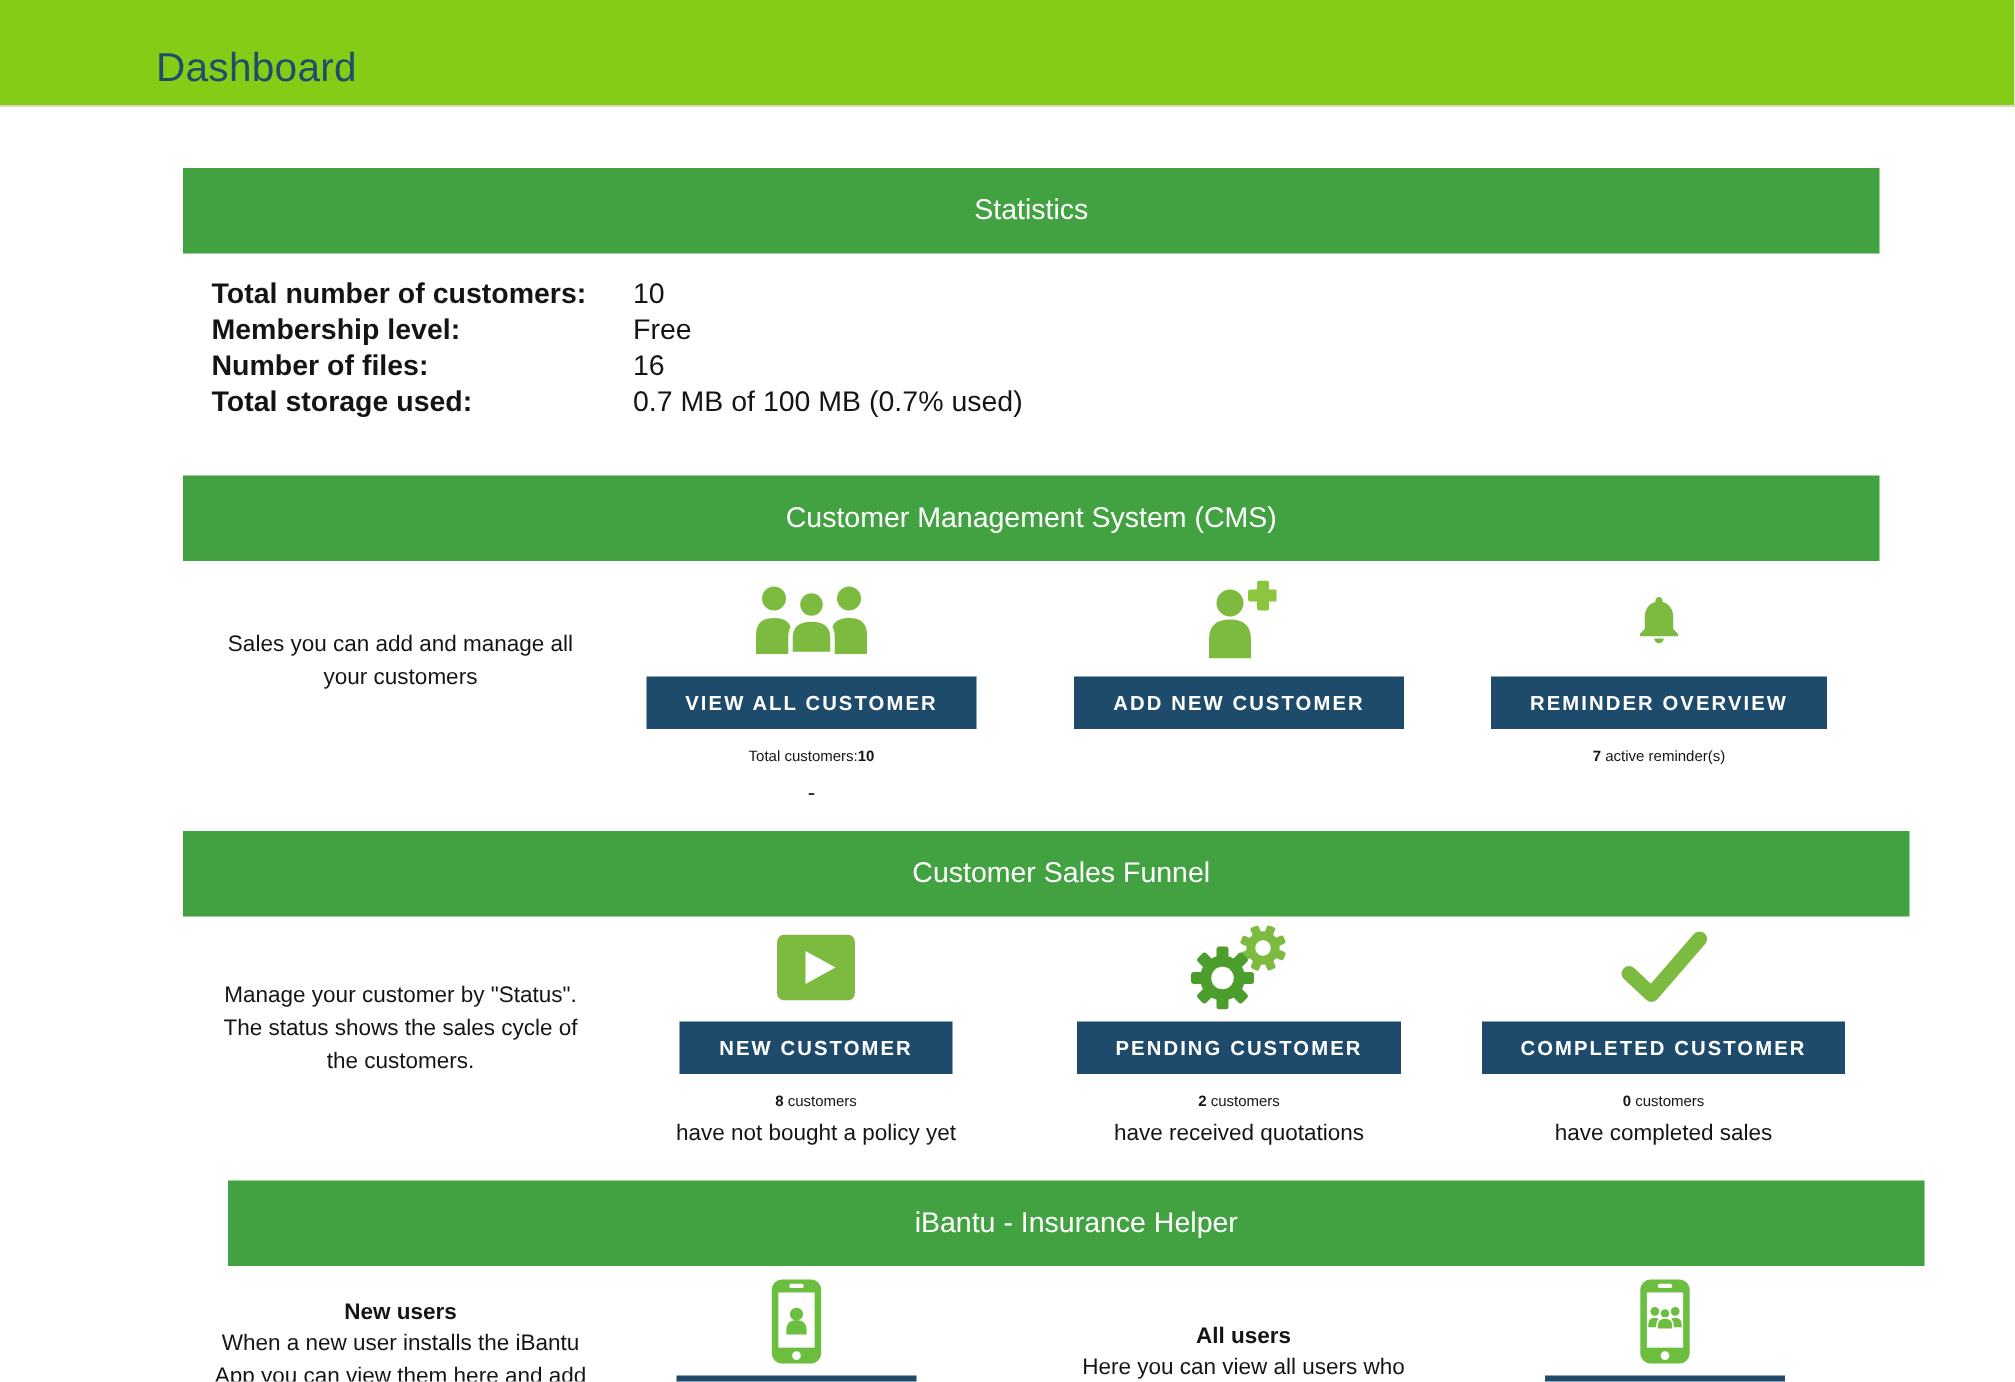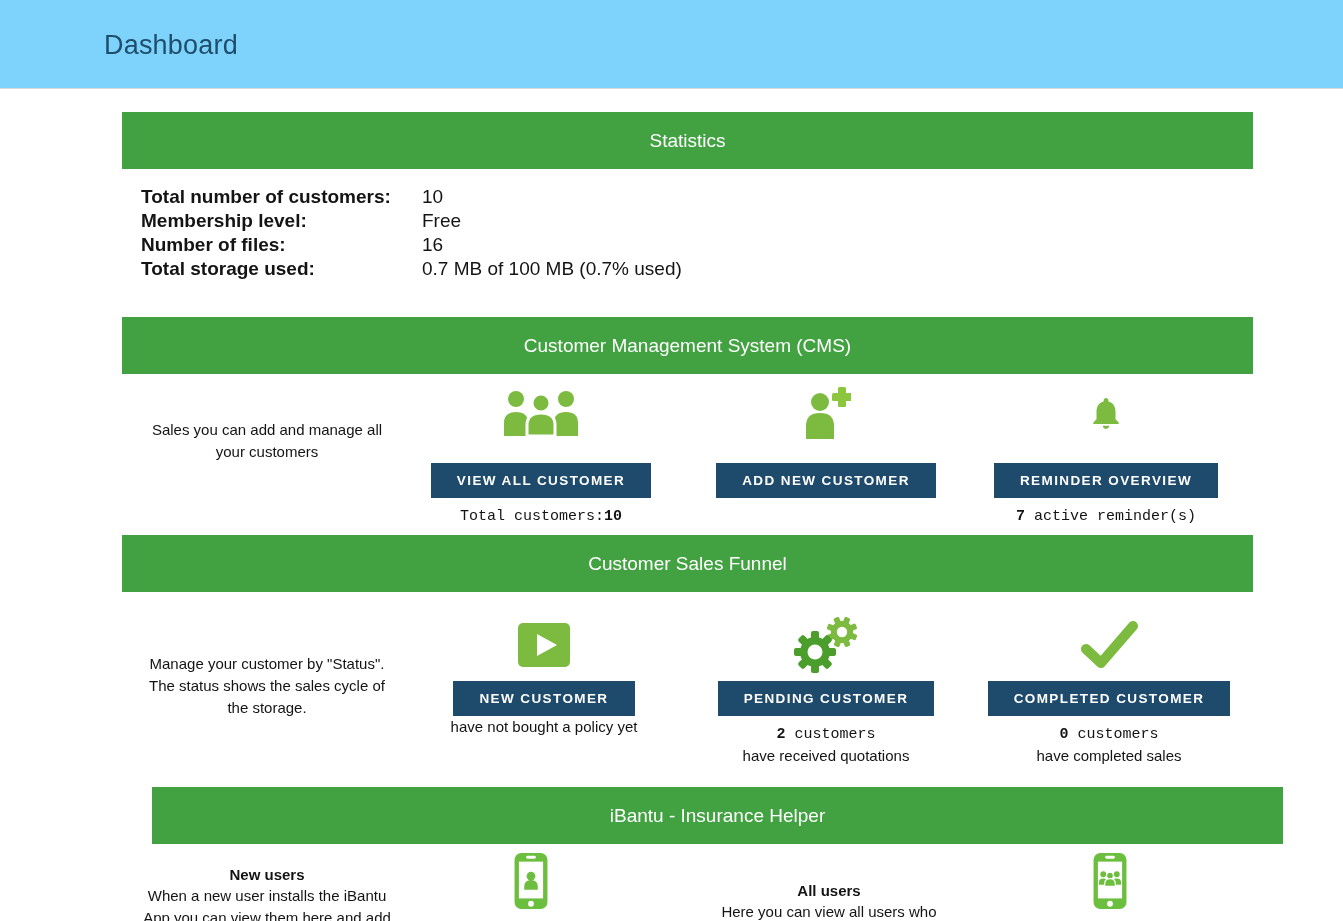--- a/index.html
+++ b/index.html
@@ -1,27 +1,27 @@
 <!DOCTYPE html>
 <html><head>
 <meta charset="utf-8">
 <style>
   html,body{margin:0;padding:0;}
   body{background:#fff;font-family:"Liberation Sans",sans-serif;color:#141414;}
   .page{position:relative;width:1343px;height:921px;overflow:hidden;background:#fff;}
 
   
-  .header{position:absolute;left:0;top:0;width:100%;height:89px;background:#7dd3fc;border-bottom:1px solid #d9d9d9;box-sizing:border-box;}
+  .header{position:absolute;left:0;top:0;width:100%;height:71px;background:#84cc16;border-bottom:1px solid #d9d9d9;box-sizing:border-box;}
   .page-title{position:absolute;left:104px;top:12px;font-size:27px;color:#1f4e6b;font-weight:normal;letter-spacing:.2px;}
 
   
   .banner{position:absolute;left:122px;width:1131px;height:57px;background:#42a242;color:#fff;display:flex;align-items:center;justify-content:center;font-size:19px;}
   #banner-stats{top:112px;}
   #banner-cms{top:317px;}
-  #banner-funnel{top:535px;}
+  #banner-funnel{top:554px;padding-left:20px;}
   #banner-ibantu{top:787px;margin-left:30px;}
 
   
   .stats{position:absolute;left:141px;top:185px;font-size:19px;}
   .stat-row{display:flex;line-height:24px;}
   .stat-label{width:281px;font-weight:bold;}
 
   
   .section{position:absolute;left:122px;width:1131px;}
   #cms-section{top:372px;height:163px;}
@@ -37,25 +37,25 @@
 
   .col{position:absolute;top:0;width:260px;text-align:center;}
   #cms-col1{left:289px;} #cms-col2{left:574px;} #cms-col3{left:854px;}
   #funnel-col1{left:292px;} #funnel-col2{left:574px;} #funnel-col3{left:857px;}
   #ibantu-col1{left:289px;width:240px;} #ibantu-col2{left:868px;width:240px;}
 
   .icon-box{height:62px;margin-top:10px;display:flex;align-items:center;justify-content:center;}
   #funnel-section .icon-box{margin-top:26px;height:56px;}
   #ibantu-section .icon-box{margin-top:11px;height:58px;}
 
-  .btn{display:inline-block;background:#1e4a6b;color:#fff;font-size:13.5px;font-weight:bold;letter-spacing:1.4px;padding:10px 26px;margin-top:19px;white-space:nowrap;cursor:pointer;border:none;}
+  .btn{display:inline-block;background:#1e4a6b;color:#fff;font-size:13.5px;font-weight:bold;letter-spacing:1.4px;padding:10px 26px;margin-top:7px;white-space:nowrap;cursor:pointer;border:none;}
   #funnel-section .btn{margin-top:8px;}
   .btn-stub{width:160px;height:32px;padding:0 26px;}
 
-  .caption{font-size:15px;line-height:21px;margin-top:8px;font-family:Liberation Mono, monospace;}
+  .caption{font-size:10px;line-height:21px;margin-top:8px;}
   .caption2{font-size:15px;line-height:21px;}
   .dash{font-size:15px;line-height:21px;margin-top:3px;}
 </style>
 </head>
 <body>
 
 <div class="page">
 
   <div class="header">
     <h1 class="page-title">Dashboard</h1>
@@ -144,31 +144,34 @@
   </div>
 
   <div class="banner" id="banner-funnel">
     <span>Customer Sales Funnel</span>
   </div>
 
   <div class="section" id="funnel-section">
     <div class="desc" id="funnel-desc">
       <div>Manage your customer by "Status".</div>
       <div>The status shows the sales cycle of</div>
-      <div>the storage.</div>
+      <div>the customers.</div>
     </div>
 
     <div class="col" id="funnel-col1">
       <div class="icon-box">
         <svg width="52" height="44" viewBox="0 0 52 44">
           <rect width="52" height="44" rx="5" fill="#7cbb3f"></rect>
           <polygon points="19,11 39,22 19,33" fill="#fff"></polygon>
         </svg>
       </div>
       <button class="btn">NEW CUSTOMER</button>
+      <div class="caption">
+        <b>8</b><span> customers</span>
+      </div>
       <div class="caption2">have not bought a policy yet</div>
     </div>
 
     <div class="col" id="funnel-col2">
       <div class="icon-box">
         <svg width="68" height="56" viewBox="0 0 68 56">
           <g transform="translate(50,15) scale(0.74)">
             <g fill="#7cbb3f">
               <rect x="-4" y="-21" width="8" height="10" rx="2" transform="rotate(22)"></rect>
               <rect x="-4" y="-21" width="8" height="10" rx="2" transform="rotate(67)"></rect>

